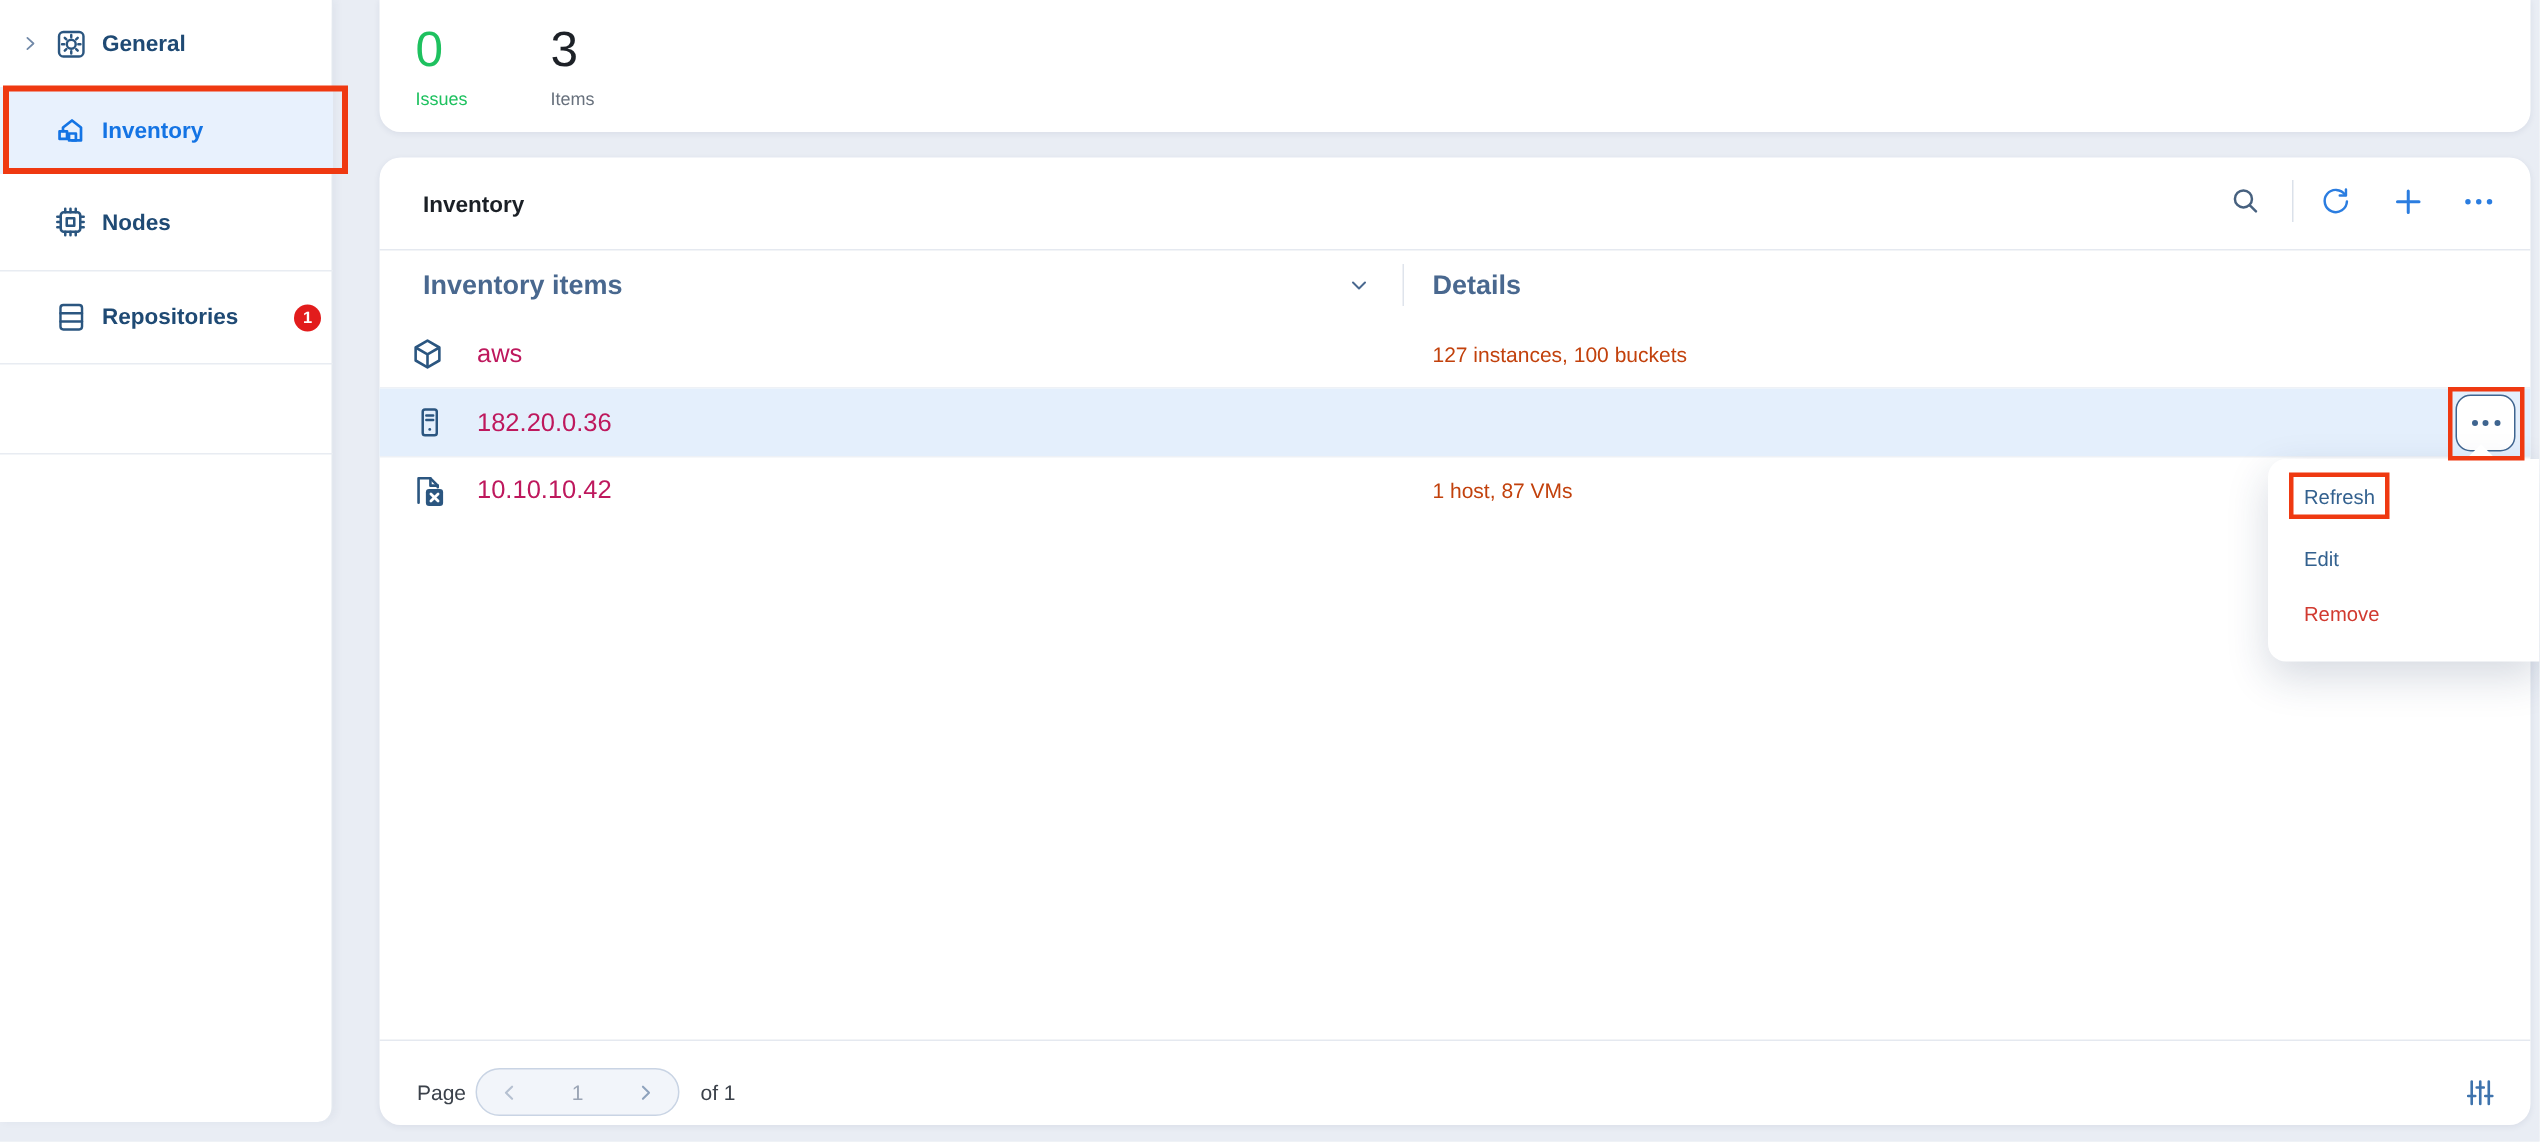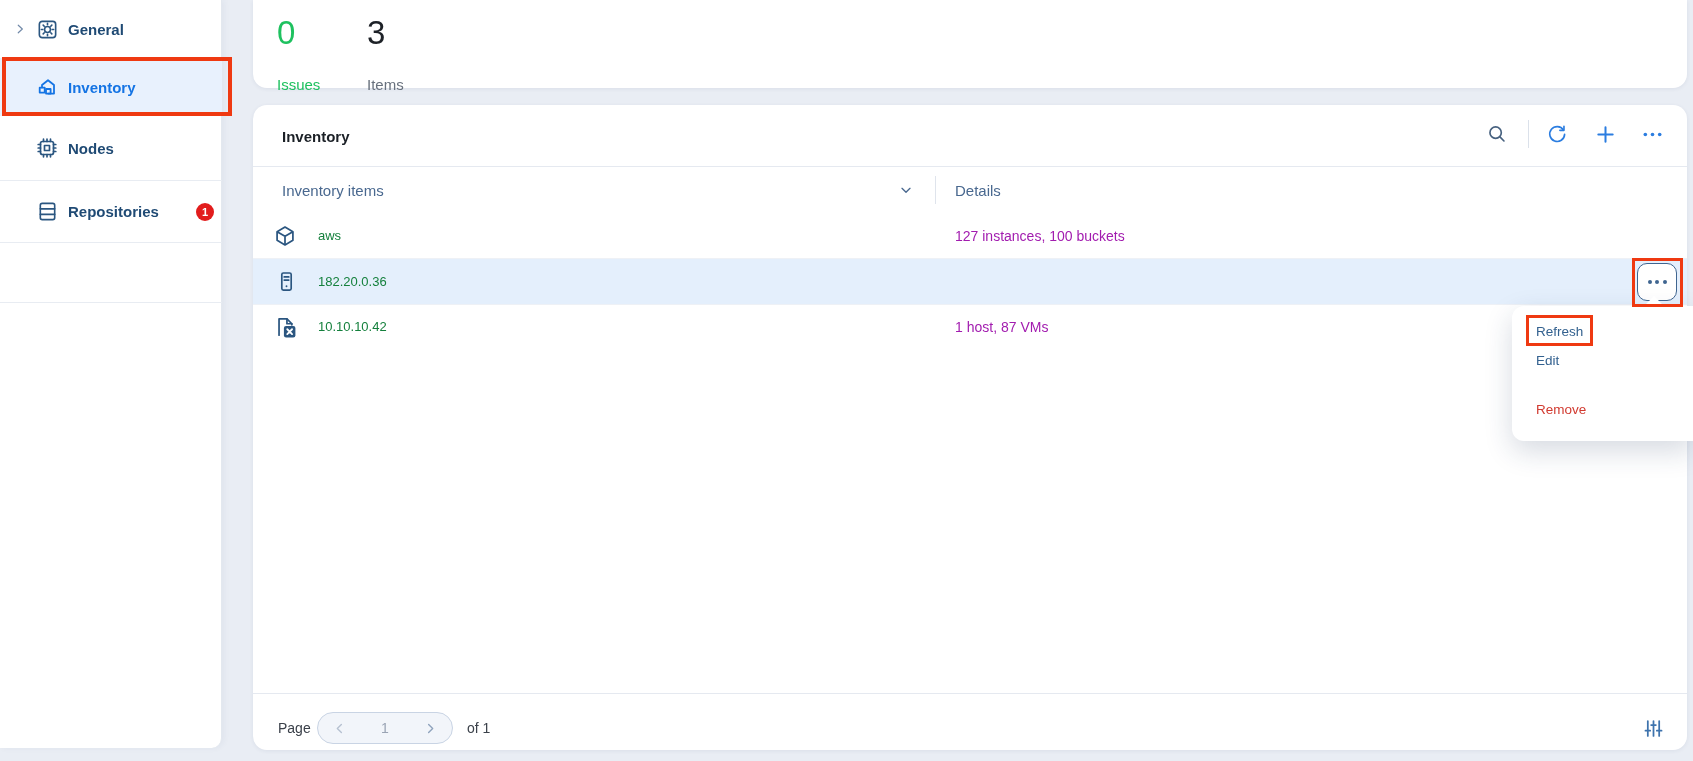--- a/index.html
+++ b/index.html
@@ -25,32 +25,32 @@
   .badge{position:absolute;left:196px;top:50%;margin-top:-9px;width:18px;height:18px;border-radius:50%;
          background:var(--red,#e21c1c);color:#fff;font-size:11px;font-weight:bold;
          display:flex;align-items:center;justify-content:center}
 
   
   .anno{border:4px solid var(--annotation,#ef3911);z-index:30;pointer-events:none}
   .anno.thin{border-width:3px}
 
   
   .stat-num{font-size:33px;font-weight:400;line-height:1}
-  .stat-lbl{font-size:15px;margin-top:27px}
+  .stat-lbl{font-size:12px;margin-top:10px}
   .green{color:var(--green,#1ec15f)}
   .dark{color:#1d2127}
   .gray{color:#68717d}
 
   
   #panel-title{font-size:15px;font-weight:bold;color:#1b2026}
   .tool{color:var(--toolbar-blue,#2b7de0);cursor:pointer;display:flex;align-items:center;justify-content:center}
   .divline{background:#e5e9f0}
-  .colhead{font-size:15px;font-weight:normal;color:var(--steel,#49688f)}
-  .rowlbl{font-size:13px;color:#15803d}
-  .rowdet{font-size:14px;color:#a21caf}
+  .colhead{font-size:18px;font-weight:bold;color:var(--steel,#49688f)}
+  .rowlbl{font-size:17px;color:#be185d}
+  .rowdet{font-size:14px;color:#c2410c}
   .row-bg{left:253px;width:1434px;height:45px}
   .row-bg.sel{background:var(--row-selected,#e4effc)}
   .rowline{left:253px;width:1434px;height:1px;background:#eef1f6}
   .row-icon{color:var(--icon-navy,#2b5680)}
 
   
   #more-btn{left:1637px;top:263px;width:40px;height:38px;background:#fff;border:1.5px solid #3f6590;
             border-radius:10px;display:flex;align-items:center;justify-content:center;gap:3.5px;cursor:pointer}
   #more-btn i{width:4px;height:4px;border-radius:50%;background:#3f6590}
 
@@ -237,21 +237,21 @@
       <i></i>
     </div>
   <div class="abs anno thin" style="left:1632px;top:258px;width:51px;height:49px"></div>
 
   <div id="ctx-caret" class="abs"></div>
   <div id="ctx-menu" class="abs"></div>
   <div class="abs flex menu-item" style="top:317px">
       <span class="nowrap">Refresh</span>
     </div>
   <div class="abs anno thin" style="left:1526px;top:315px;width:67px;height:31px;z-index:31"></div>
-  <div class="abs flex menu-item" style="top:346px">
+  <div class="abs flex menu-item" style="top:358px">
       <span class="nowrap">Edit</span>
     </div>
   <div class="abs flex menu-item danger" style="top:395px">
       <span class="nowrap">Remove</span>
     </div>
 
   <div class="abs divline" style="left:253px;top:693px;width:1434px;height:1px"></div>
   <div class="abs flex" style="left:278px;top:712px;height:32px">
       <span class="pag-txt nowrap">Page</span>
     </div>

